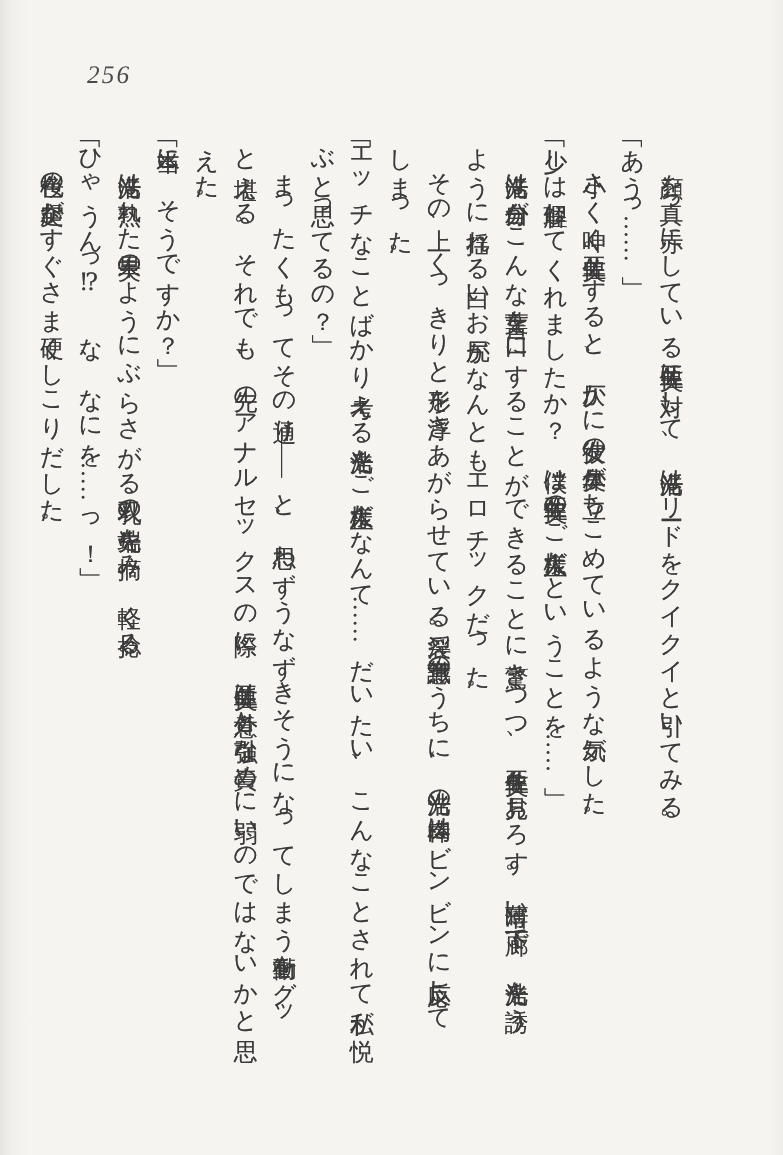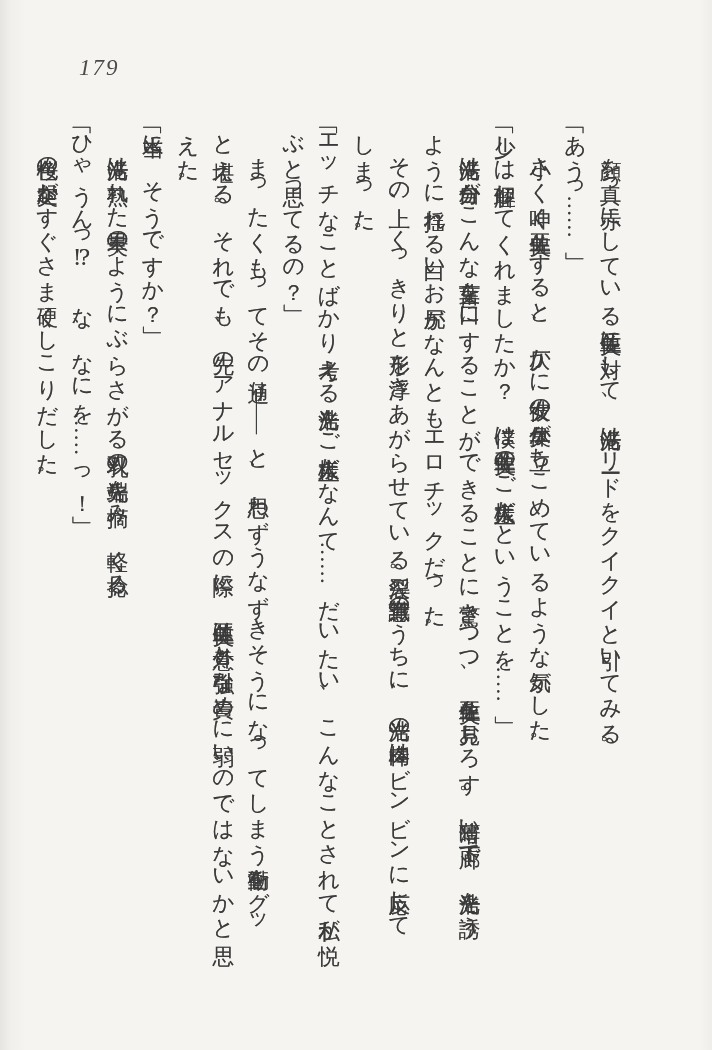--- a/index.html
+++ b/index.html
@@ -52,21 +52,21 @@
   }
   .text-block p.indent {
     text-indent: 1em;
   }
 </style>
 </head>
 <body>
 
 <div class="page">
 
-  <div class="page-number">179</div>
+  <div class="page-number">256</div>
 
   <main class="text-block">
     <p class="indent">顔を真っ赤にしている亜佐美に対して、浩光はリードをクイクイと引いてみる。</p>
     <p>「あうっ……」</p>
     <p class="indent">小さく呻く亜佐美。すると、仄かに彼女の体臭が立ちこめているような気がした。</p>
     <p>「少しは理解してくれましたか？　僕は亜佐美のご主人様だということを……」</p>
     <p class="indent">浩光は自分がこんな言葉を口にすることができることに驚きつつ、亜佐美を見おろす。薄暗い廊下で、浩光を誘うように揺れる白いお尻がなんともエロチックだった。</p>
     <p class="indent">その上、くっきりと形を浮きあがらせている淫裂。無意識のうちに、浩光の肉棒はビンビンに反応してしまった。</p>
     <p>「エッチなことばかり考える浩光をご主人様だなんて……だいたい、こんなことされて私が悦ぶと思ってるの？」</p>
     <p class="indent">まったくもってその通り――と、思わずうなずきそうになってしまう衝動をグッと堪える。それでも、先のアナルセックスの際に、亜佐美は意外と強引な責めに弱いのではないかと思えた。</p>

